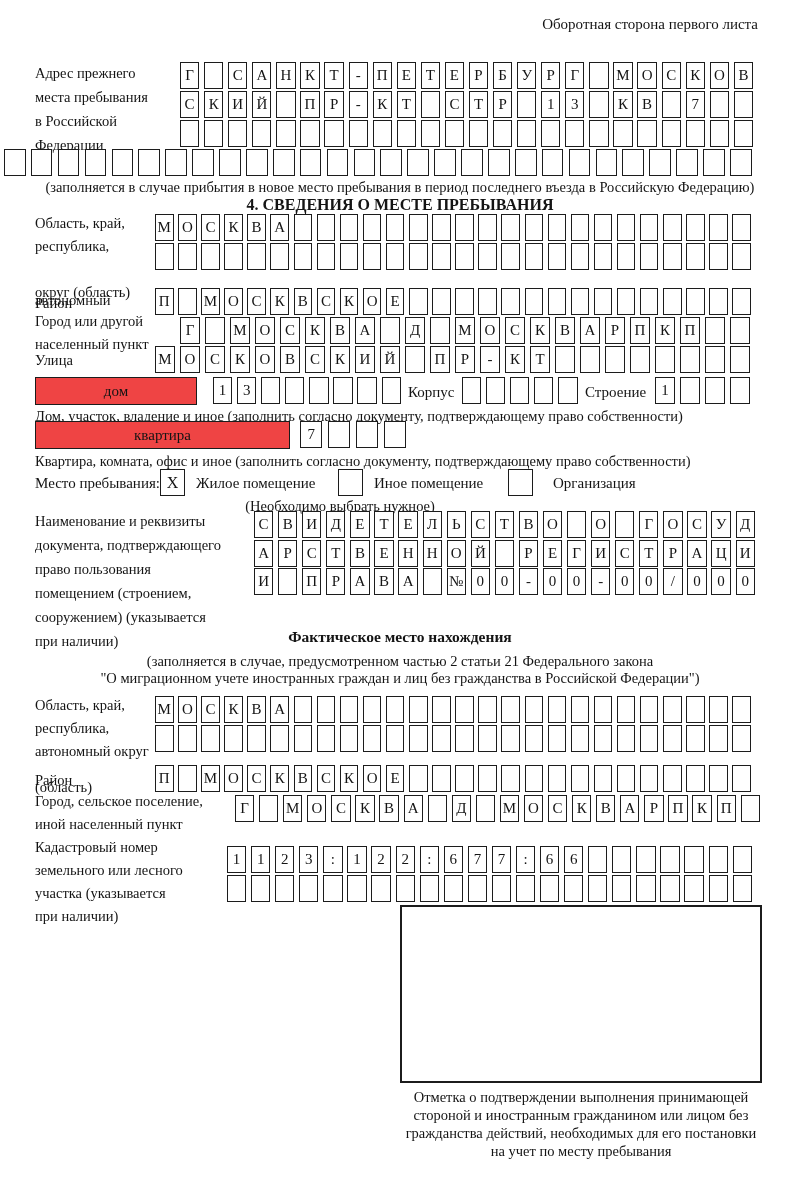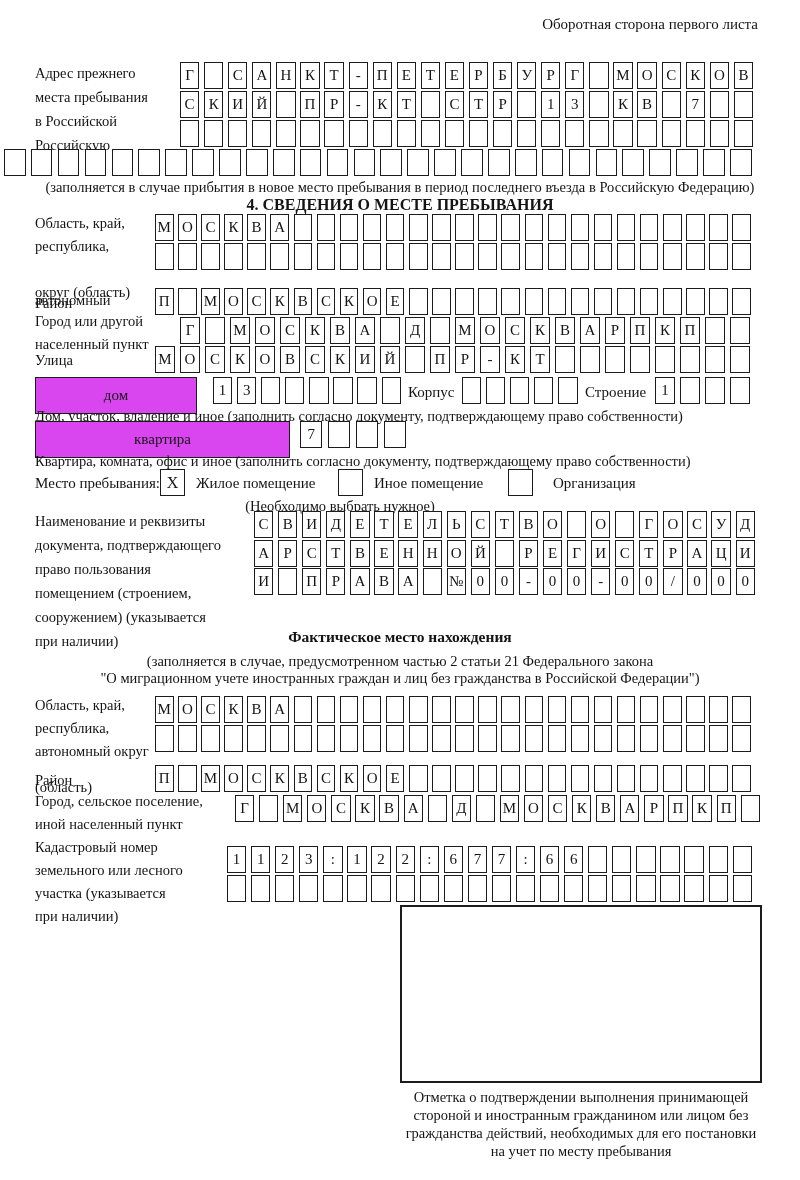--- a/index.html
+++ b/index.html
@@ -13,35 +13,35 @@
   .boxrow{display:flex;}
   .cbox{box-sizing:border-box;height:27px;border:1.7px solid #1c1c1c;margin-right:4.6px;
         display:flex;align-items:center;justify-content:center;font-size:15px;flex:none;background:#fff;}
   .pt23 .cbox{width:18.5px;}
   .pt24 .cbox{width:19.2px;margin-right:4.9px;}
   .pt25 .cbox{width:20px;margin-right:5px;}
   .pt27 .cbox{width:21.6px;margin-right:5.3px;}
   .pt28 .cbox{width:22.4px;margin-right:5.6px;}
   .chk{box-sizing:border-box;width:25px;height:27px;border:1.8px solid #1c1c1c;
        display:flex;align-items:center;justify-content:center;font-size:16px;background:#fff;}
-  .rectfield{box-sizing:border-box;border:1.8px solid #1c1c1c;height:37px;
-       display:flex;align-items:center;justify-content:center;font-size:15px;background:#d946ef;}
+  .rectfield{box-sizing:border-box;border:1.8px solid #1c1c1c;height:28px;
+       display:flex;align-items:center;justify-content:center;font-size:15px;background:#ef4444;}
   .stampbox{box-sizing:border-box;border:2.2px solid #1c1c1c;background:#fff;}
 </style>
 </head>
 <body>
 
 <div class="page">
 
   <div class="abs cap" style="top:16px;right:42px;font-size:15px;">Оборотная сторона первого листа</div>
 
   <div class="abs lbl" style="top:62px;left:35px;">Адрес прежнего</div>
   <div class="abs lbl" style="top:86px;left:35px;">места пребывания</div>
   <div class="abs lbl" style="top:110px;left:35px;">в Российской</div>
-  <div class="abs lbl" style="top:134px;left:35px;">Российскую</div>
+  <div class="abs lbl" style="top:134px;left:35px;">Федерации</div>
 
   <div class="abs boxrow pt24" style="top:62px;left:180px;">
       <span class="cbox">Г</span>
       <span class="cbox"></span>
       <span class="cbox">С</span>
       <span class="cbox">А</span>
       <span class="cbox">Н</span>
       <span class="cbox">К</span>
       <span class="cbox">Т</span>
       <span class="cbox">-</span>

